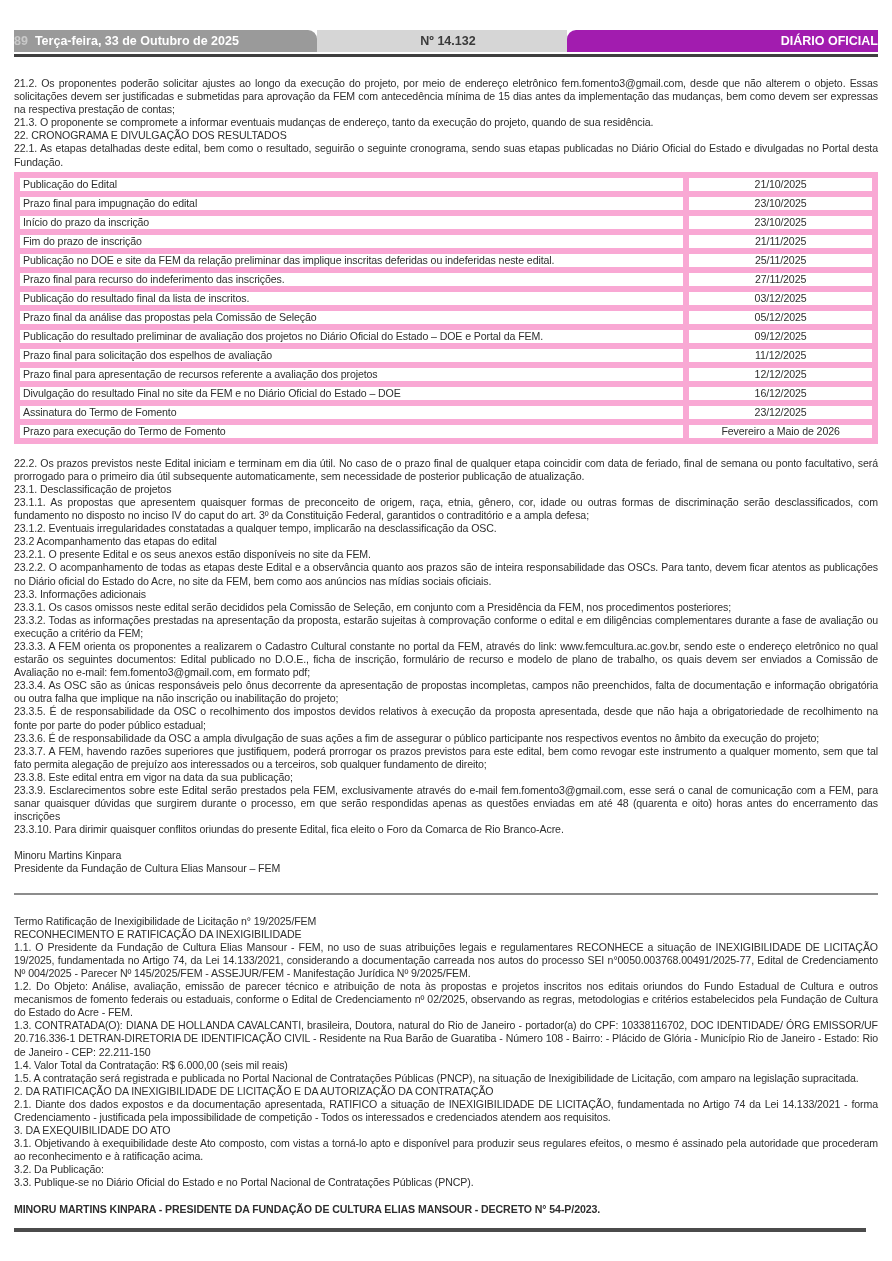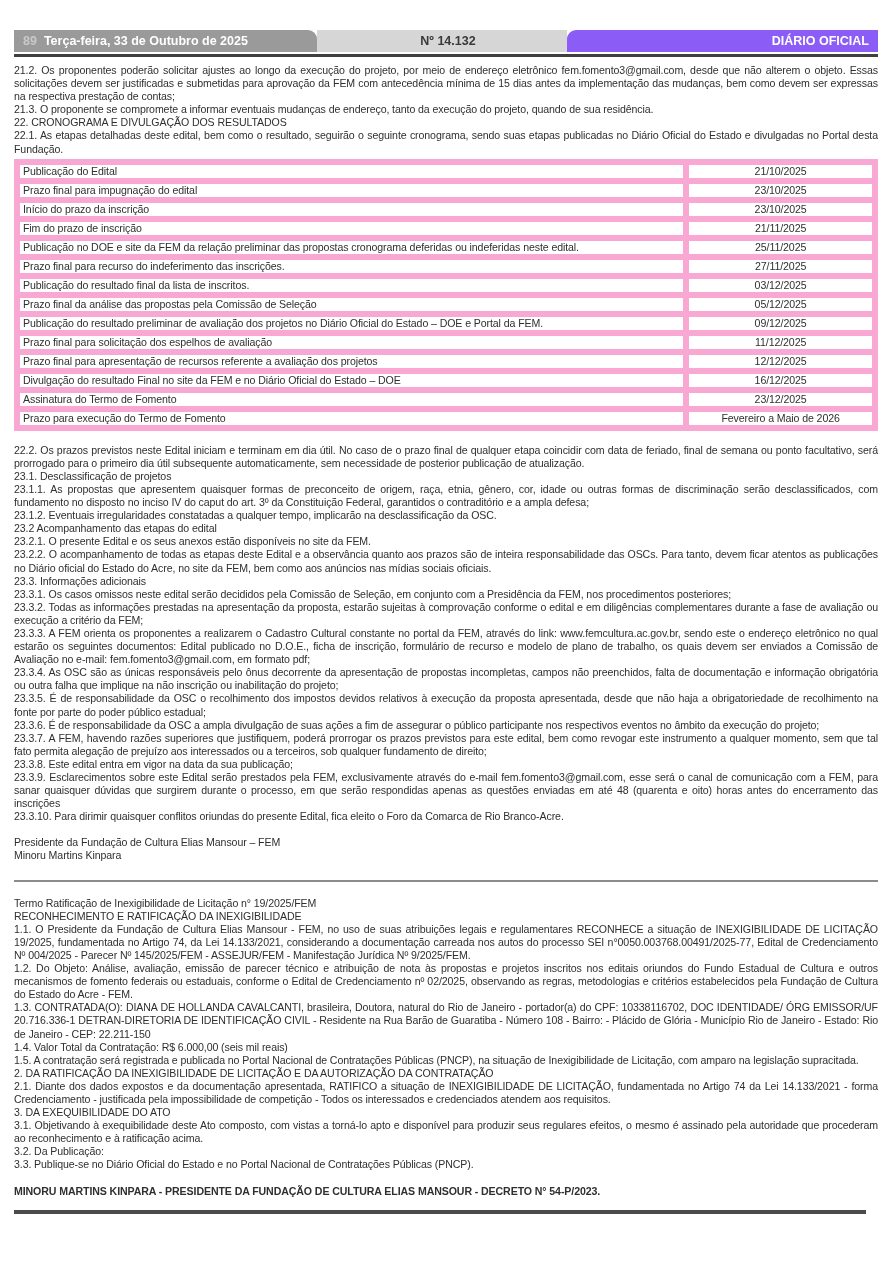--- a/index.html
+++ b/index.html
@@ -11,36 +11,36 @@
     color: #2f2f2f;
   }
   .page { padding: 0 14px; }
 
   
   .header-wrap { padding-top: 30px; }
   .header-bar { display: flex; height: 22px; }
   .hseg { display: flex; align-items: center; font-weight: bold; font-size: 12.5px; }
   .hseg-left {
     width: 303px; background: #9a9a9a; color: #ffffff;
-    border-radius: 0 9px 0 0; padding-left: 9px; gap: 7px;
+    border-radius: 0 9px 0 0; gap: 7px;
   }
   .hseg-left .pgnum { color: #c9c9c9; }
   .hseg-mid {
     flex: 1; background: #d6d6d6; color: #3a3a3a;
     justify-content: center;
     padding-left: 12px;
   }
   .hseg-right {
-    width: 311px; background: #8b5cf6; color: #ffffff;
-    border-radius: 9px 0 0 0; justify-content: flex-end; padding-right: 9px;
+    width: 311px; background: #a21caf; color: #ffffff;
+    border-radius: 9px 0 0 0; justify-content: flex-end; 
   }
   .top-rule { height: 3px; background: #3f3f3f; margin-top: 2px; }
 
   
-  .doc { margin-top: 7px; }
+  .doc { margin-top: 20px; }
   .para {
     font-size: 10.6px; line-height: 13.1px; text-align: justify;
     letter-spacing: -0.1px; color: #2f2f2f;
   }
 
   
   table.sched {
     width: 100%; border-collapse: collapse; table-layout: fixed;
     margin: 3px 0 0 0;
   }
@@ -115,21 +115,21 @@
             <td class="t-label">Início do prazo da inscrição</td>
             <td class="t-date">23/10/2025</td>
           </tr>
 
           <tr>
             <td class="t-label">Fim do prazo de inscrição</td>
             <td class="t-date">21/11/2025</td>
           </tr>
 
           <tr>
-            <td class="t-label">Publicação no DOE e site da FEM da relação preliminar das propostas cronograma deferidas ou indeferidas neste edital.</td>
+            <td class="t-label">Publicação no DOE e site da FEM da relação preliminar das implique inscritas deferidas ou indeferidas neste edital.</td>
             <td class="t-date">25/11/2025</td>
           </tr>
 
           <tr>
             <td class="t-label">Prazo final para recurso do indeferimento das inscrições.</td>
             <td class="t-date">27/11/2025</td>
           </tr>
 
           <tr>
             <td class="t-label">Publicação do resultado final da lista de inscritos.</td>
@@ -207,22 +207,22 @@
         <p class="para">23.3.7. A FEM, havendo razões superiores que justifiquem, poderá prorrogar os prazos previstos para este edital, bem como revogar este instrumento a qualquer momento, sem que tal fato permita alegação de prejuízo aos interessados ou a terceiros, sob qualquer fundamento de direito;</p>
 
         <p class="para">23.3.8. Este edital entra em vigor na data da sua publicação;</p>
 
         <p class="para">23.3.9. Esclarecimentos sobre este Edital serão prestados pela FEM, exclusivamente através do e-mail fem.fomento3@gmail.com, esse será o canal de comunicação com a FEM, para sanar quaisquer dúvidas que surgirem durante o processo, em que serão respondidas apenas as questões enviadas em até 48 (quarenta e oito) horas antes do encerramento das inscrições</p>
 
         <p class="para">23.3.10. Para dirimir quaisquer conflitos oriundas do presente Edital, fica eleito o Foro da Comarca de Rio Branco-Acre.</p>
       </div>
 
     <div class="sig-block">
+      <p class="sig-line">Minoru Martins Kinpara</p>
       <p class="sig-line">Presidente da Fundação de Cultura Elias Mansour – FEM</p>
-      <p class="sig-line">Minoru Martins Kinpara</p>
     </div>
   </div>
 
   <div class="section-divider"></div>
 
   <div class="doc">
     <div>
 
         <p class="para">Termo Ratificação de Inexigibilidade de Licitação n° 19/2025/FEM</p>
 

